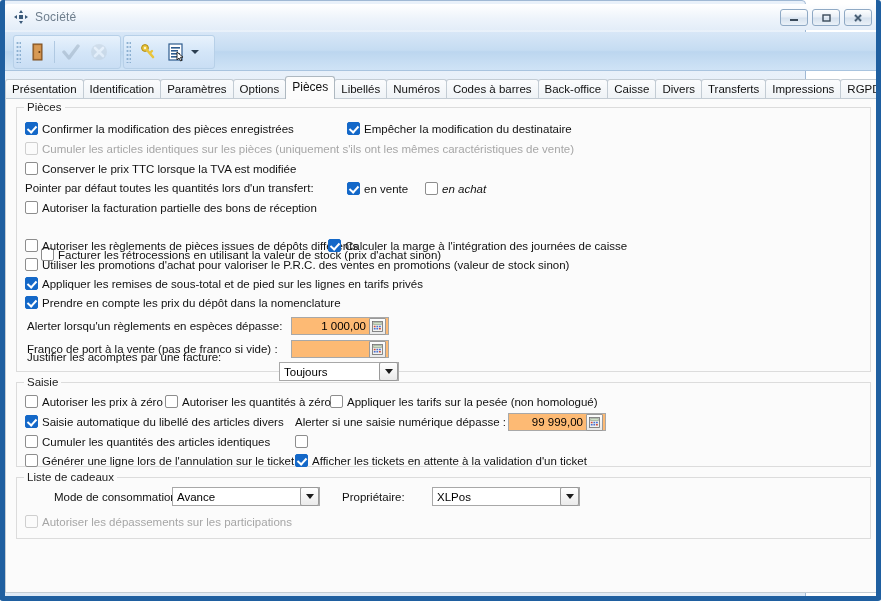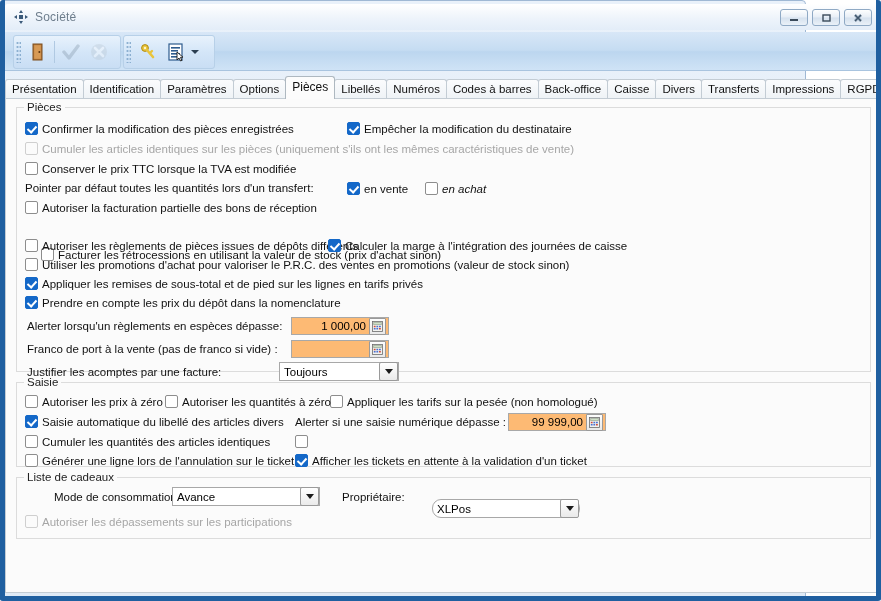--- a/index.html
+++ b/index.html
@@ -374,21 +374,21 @@
             <rect x="1.8" y="4.8" width="1.8" height="1.5" fill="#d04a3a"></rect>
             <rect x="4.4" y="4.8" width="1.8" height="1.5" fill="#4a6fd0"></rect>
             <rect x="7.0" y="4.8" width="1.8" height="1.5" fill="#4a6fd0"></rect>
             <rect x="1.8" y="7.0" width="1.8" height="1.5" fill="#4a6fd0"></rect>
             <rect x="4.4" y="7.0" width="1.8" height="1.5" fill="#4a6fd0"></rect>
             <rect x="7.0" y="7.0" width="1.8" height="1.5" fill="#d04a3a"></rect>
           </svg>
         </span>
       </div>
 
-      <div class="row" style="left:10px;top:258px;">
+      <div class="row" style="left:10px;top:243px;">
         <span class="plain">Justifier les acomptes par une facture:</span>
       </div>
       <div class="combo" style="position:absolute;left:262px;top:254px;width:120px;">
         <span class="cval">Toujours</span>
         <span class="carrow">
             <span class="tri"></span>
           </span>
       </div>
     </div>
 
@@ -458,21 +458,21 @@
       <div class="combo" style="position:absolute;left:155px;top:9px;width:148px;">
         <span class="cval">Avance</span>
         <span class="carrow">
             <span class="tri"></span>
           </span>
       </div>
 
       <div class="row" style="left:325px;top:13px;">
         <span class="plain">Propriétaire:</span>
       </div>
-      <div class="combo" style="position:absolute;left:415px;top:21px;width:148px;border-radius:9px;">
+      <div class="combo" style="position:absolute;left:415px;top:9px;width:148px;">
         <span class="cval">XLPos</span>
         <span class="carrow">
             <span class="tri"></span>
           </span>
       </div>
 
       <div class="row" style="left:8px;top:37px;justify-content:center;">
         <span class="cb dim"></span>
         <span class="cklbl dim">Autoriser les dépassements sur les participations</span>
       </div>

